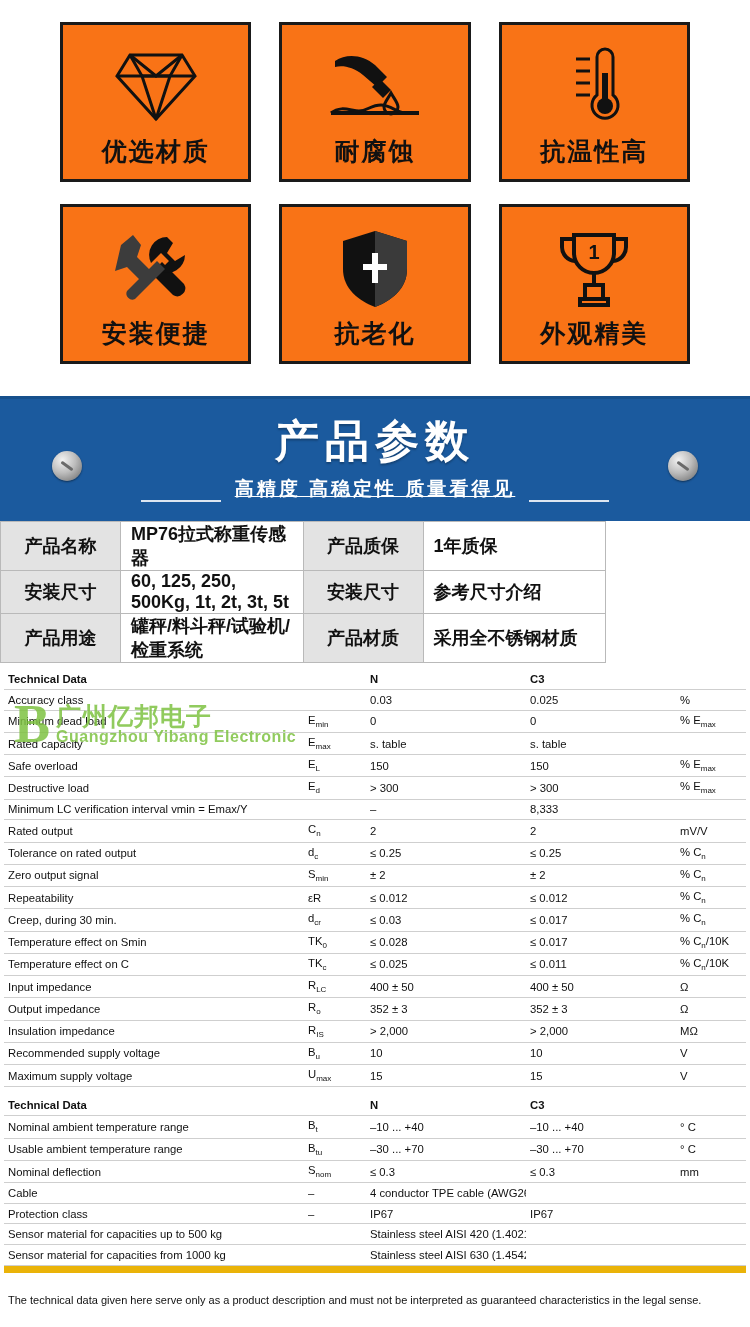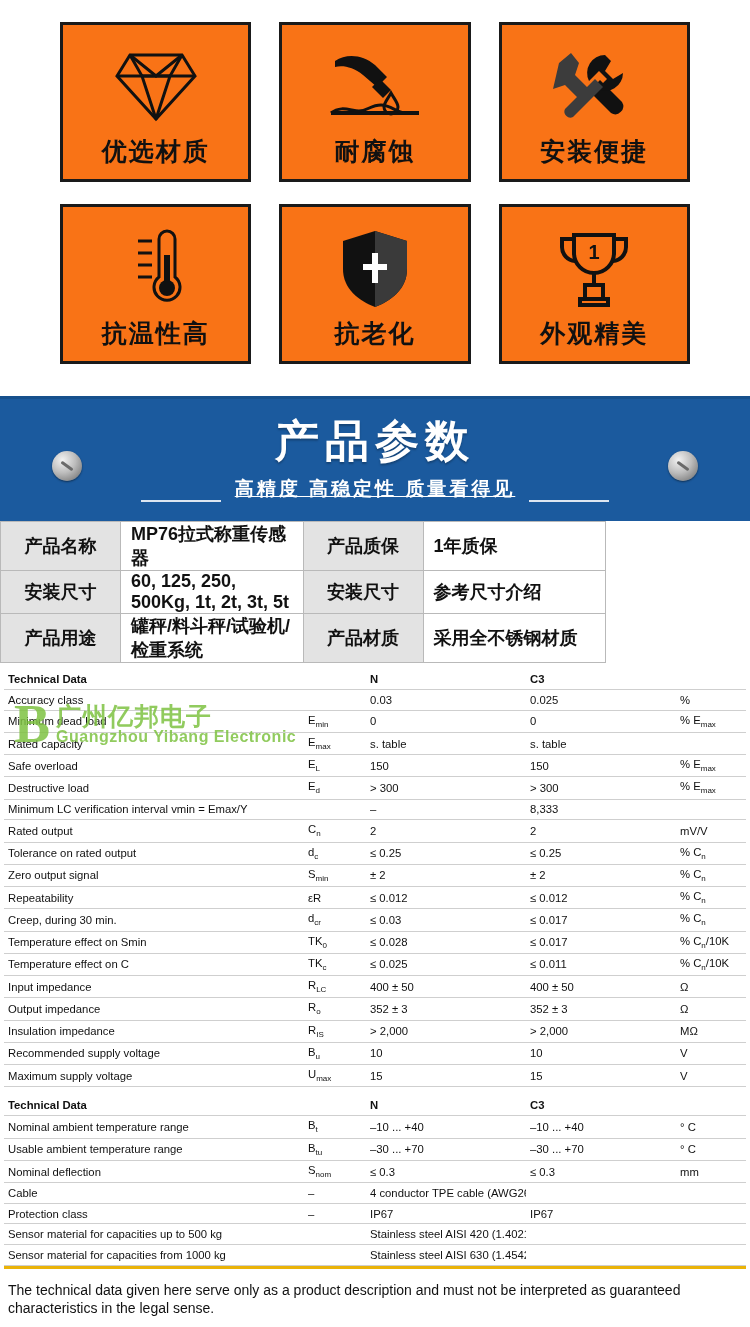--- a/index.html
+++ b/index.html
@@ -145,23 +145,23 @@
     border-bottom:1px solid #cfcfcf;
   }
   .c-name  { width:300px; }
   .c-sym   { width:62px; }
   .c-n     { width:160px; }
   .c-c3    { width:150px; }
   .c-unit  { width:70px; }
   sub { font-size:8px; }
 
   .tech-note {
-    font-size:14px;
-    padding:12px 4px 0 4px;
-    border-top:3px solid #eab308;
+    font-size:11px;
+    padding:20px 4px 0 4px;
+    border-top:7px solid #eab308;
     line-height:1.3;
   }
 
   
   .watermark {
     position:absolute;
     left:14px;
     top:700px;
     pointer-events:none;
     opacity:.85;
@@ -219,43 +219,43 @@
         <path d="M66 44 c4 7 7 10 7 14 a7 7 0 0 1 -14 0 c0 -4 3 -7 7 -14 z" fill="none" stroke="#111" stroke-width="3"></path>
         <path d="M6 64 h88" stroke="#111" stroke-width="4" fill="none"></path>
         <path d="M6 64 c10 -8 20 -2 28 -2 c8 0 12 -6 22 -6 c10 0 16 8 24 8 c6 0 10 0 14 0" fill="none" stroke="#111" stroke-width="3"></path>
       </svg>
     </div>
     <div class="feature-label">耐腐蚀</div>
   </div>
 
   <div class="feature-box">
     <div class="feature-icon">
-      <svg width="90" height="80" viewBox="0 0 90 80">
-        <path d="M10 16 l12 -10 8 10 -4 12 14 14 -10 10 -14 -14 -12 4 z" fill="#3c3c3c"></path>
-        <path d="M40 44 l22 22 a8 8 0 0 0 11 -11 L51 33 z" fill="#111"></path>
-        <path d="M56 8 a18 18 0 0 0 -16 26 l10 -10 8 8 -10 10 a18 18 0 0 0 26 -16 l-10 6 -8 -8 6 -10 z" fill="#111"></path>
-        <path d="M66 6 l12 10 -30 34 -12 -10 z" fill="none"></path>
-        <path d="M16 62 l30 -30 8 8 -30 30 a6 6 0 0 1 -8 -8 z" fill="#3c3c3c"></path>
-      </svg>
-    </div>
-    <div class="feature-label">安装便捷</div>
-  </div>
-
-  <div class="feature-box">
-    <div class="feature-icon">
       <svg width="86" height="80" viewBox="0 0 86 80">
         <g stroke="#111" stroke-width="3" fill="none">
           <path d="M46 10 a8 8 0 0 1 16 0 v38 a13 13 0 1 1 -16 0 z"></path>
           <path d="M25 12 h14 M25 24 h14 M25 36 h14 M25 48 h14"></path>
         </g>
         <circle cx="54" cy="59" r="8" fill="#111"></circle>
         <rect x="51" y="26" width="6" height="30" fill="#111"></rect>
       </svg>
     </div>
     <div class="feature-label">抗温性高</div>
+  </div>
+
+  <div class="feature-box">
+    <div class="feature-icon">
+      <svg width="90" height="80" viewBox="0 0 90 80">
+        <path d="M10 16 l12 -10 8 10 -4 12 14 14 -10 10 -14 -14 -12 4 z" fill="#3c3c3c"></path>
+        <path d="M40 44 l22 22 a8 8 0 0 0 11 -11 L51 33 z" fill="#111"></path>
+        <path d="M56 8 a18 18 0 0 0 -16 26 l10 -10 8 8 -10 10 a18 18 0 0 0 26 -16 l-10 6 -8 -8 6 -10 z" fill="#111"></path>
+        <path d="M66 6 l12 10 -30 34 -12 -10 z" fill="none"></path>
+        <path d="M16 62 l30 -30 8 8 -30 30 a6 6 0 0 1 -8 -8 z" fill="#3c3c3c"></path>
+      </svg>
+    </div>
+    <div class="feature-label">安装便捷</div>
   </div>
 
   <div class="feature-box">
     <div class="feature-icon">
       <svg width="72" height="84" viewBox="0 0 72 84">
         <path d="M36 4 L68 14 v28 c0 20 -16 32 -32 38 C20 74 4 62 4 42 V14 Z" fill="#111"></path>
         <path d="M36 4 L68 14 v28 c0 20 -16 32 -32 38 Z" fill="#3a3a3a"></path>
         <path d="M36 26 v30 M24 40 h24" stroke="#fff" stroke-width="6" fill="none"></path>
       </svg>
     </div>

